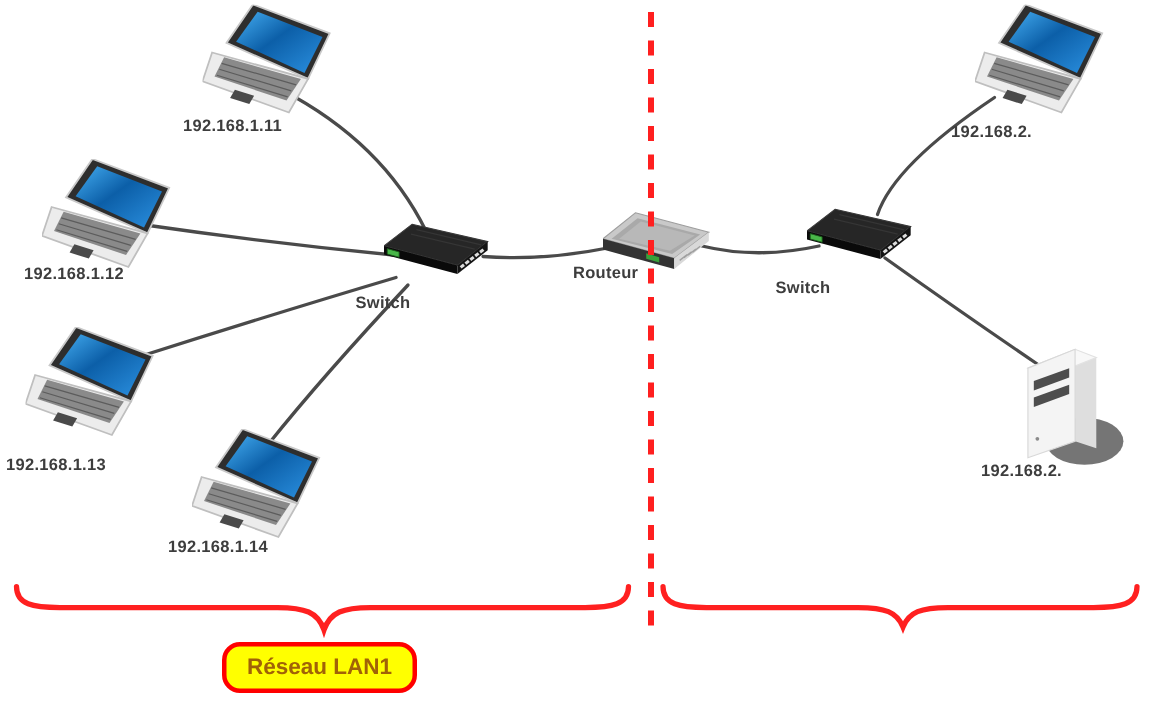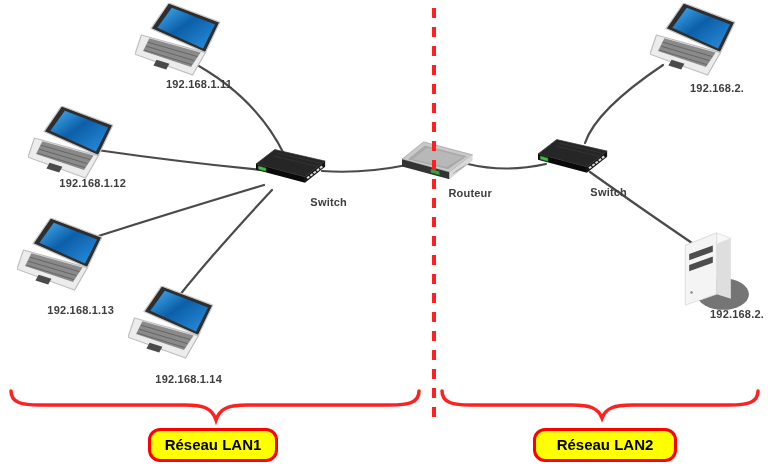--- a/index.html
+++ b/index.html
@@ -6,27 +6,27 @@
   #canvas{
     position:relative;width:768px;height:472px;background:#ffffff;
     font-family:"Liberation Sans",sans-serif;overflow:hidden;
   }
   svg.layer{position:absolute;left:0;top:0;width:768px;height:472px;}
   #cable-layer{z-index:1;}
   #overlay-layer{z-index:3;pointer-events:none;}
   .device{position:absolute;z-index:2;}
   .device svg{display:block;width:100%;height:100%;}
   .dev-label{
-    position:absolute;z-index:2;width:110px;text-align:right;
+    position:absolute;z-index:2;width:110px;text-align:left;
     font-size:11px;font-weight:bold;color:#3d3d3d;letter-spacing:0.2px;
   }
   .zone-box{
     position:absolute;z-index:4;height:28px;line-height:28px;
     background:#ffff00;border:3px solid #ff0000;border-radius:12px;
-    text-align:center;font-size:15px;font-weight:bold;color:#000000;
+    text-align:center;font-size:15px;font-weight:bold;color:#a16207;
   }
   #zone-lan1{left:148px;top:428px;width:124px;}
   #zone-lan2{left:533px;top:428px;width:138px;}
 </style>
 </head>
 <body>
 
 <div id="canvas">
 
   <svg width="0" height="0" style="position:absolute" aria-hidden="true">
@@ -111,35 +111,35 @@
         <use href="#sym-laptop"></use>
       </svg>
   </div>
   <div class="dev-label" style="left:4px;top:304px">192.168.1.13</div>
 
   <div class="device" style="left:126px;top:286px;width:100px;height:80px">
     <svg viewBox="0 0 120 100">
         <use href="#sym-laptop"></use>
       </svg>
   </div>
-  <div class="dev-label" style="left:112px;top:373px">192.168.1.14</div>
+  <div class="dev-label" style="left:112px;top:359px">192.168.1.14</div>
 
   <div class="device" style="left:256px;top:143px;width:72px;height:52px">
     <svg viewBox="0 0 100 58">
         <use href="#sym-switch"></use>
       </svg>
   </div>
   <div class="dev-label" style="left:237px;top:196px">Switch</div>
 
   <div class="device" style="left:402px;top:136px;width:72px;height:55px">
     <svg viewBox="0 0 100 64">
         <use href="#sym-router"></use>
       </svg>
   </div>
-  <div class="dev-label" style="left:382px;top:187px">Routeur</div>
+  <div class="dev-label" style="left:382px;top:176px">Routeur</div>
 
   <div class="device" style="left:538px;top:133px;width:72px;height:52px">
     <svg viewBox="0 0 100 58">
         <use href="#sym-switch"></use>
       </svg>
   </div>
   <div class="dev-label" style="left:517px;top:186px">Switch</div>
 
   <div class="device" style="left:648px;top:3px;width:100px;height:80px">
     <svg viewBox="0 0 120 100">
@@ -155,15 +155,14 @@
   </div>
   <div class="dev-label" style="left:654px;top:308px">192.168.2.</div>
 
   <svg id="overlay-layer" class="layer" viewBox="0 0 768 472">
     <line x1="434" y1="8" x2="434" y2="424" stroke="#ff1f1f" stroke-width="4" stroke-dasharray="10 9"></line>
     <path d="M11,391 C11,403 22,405 40,405 L185,405 C203,405 212,408 216,420 C220,408 229,405 247,405 L390,405 C408,405 419,403 419,391" fill="none" stroke="#ff2020" stroke-width="3.5" stroke-linecap="round"></path>
     <path d="M442,391 C442,403 453,405 471,405 L572,405 C590,405 598,408 602,418 C606,408 614,405 632,405 L729,405 C747,405 758,403 758,391" fill="none" stroke="#ff2020" stroke-width="3.5" stroke-linecap="round"></path>
   </svg>
 
   <div id="zone-lan1" class="zone-box">Réseau LAN1</div>
-  <div id="zone-lan2" class="zone-box">Réseau LAN2</div>
 
 </div>
 
 </body></html>

